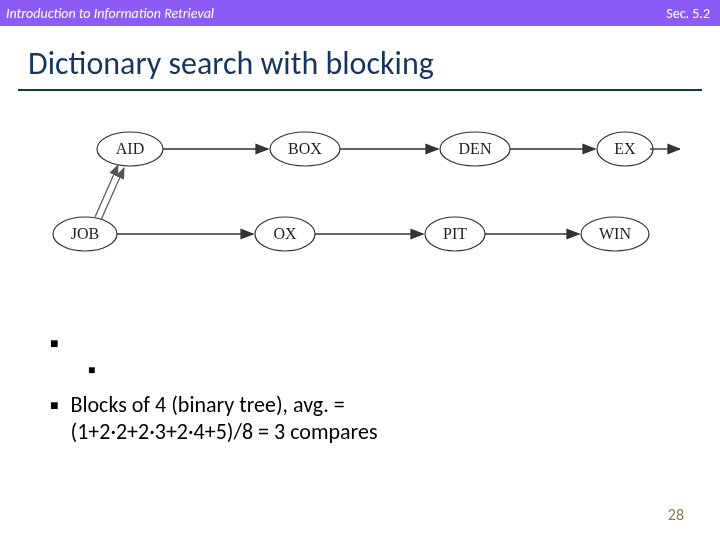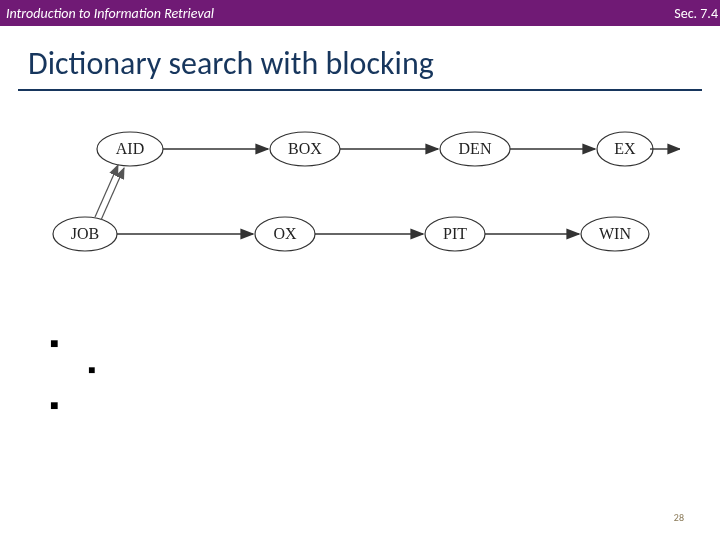--- a/index.html
+++ b/index.html
@@ -7,25 +7,25 @@
     width: 720px;
     height: 540px;
     background: #fff;
     font-family: Calibri, "Segoe UI", Arial, sans-serif;
     position: relative;
     overflow: hidden;
   }
   .header {
     width: 100%;
     height: 26px;
-    background: #701a75;
+    background: #8b5cf6;
     display: flex;
     justify-content: space-between;
     align-items: center;
-    padding: 0 2px 0 6px;
+    padding: 0 10px 0 6px;
     gap: 36px;
   }
   .header-left {
     color: #fff;
     font-style: italic;
     font-size: 14px;
   }
   .header-right {
     color: #fff;
     font-size: 14px;
@@ -73,31 +73,31 @@
   }
   .bullets .b2 .sq {
     font-size: 12px;
     margin-right: 10px;
     margin-top: 5px;
   }
   .pagenum {
     position: absolute;
     right: 36px;
     bottom: 16px;
-    font-size: 10px;
+    font-size: 16px;
     color: #8a7a58;
     margin-top: 45px;
   }
 </style>
 </head>
 <body>
 
 <div class="header">
   <span class="header-left">Introduction to Information Retrieval</span>
-  <span class="header-right">Sec. 7.4</span>
+  <span class="header-right">Sec. 5.2</span>
 </div>
 
 <div class="title">Dictionary search with blocking</div>
 <hr class="title-rule">
 
 <div class="diagram">
   <svg width="640" height="180" viewBox="0 0 640 180">
     <defs>
       <marker id="arr" markerWidth="10" markerHeight="8" refX="9" refY="4" orient="auto">
         <path d="M0,0 L10,4 L0,8 Z" fill="#333"></path>
@@ -154,16 +154,20 @@
 
 <div class="bullets">
   <div class="b1">
     <span class="sq">■</span>
   </div>
   <div class="b2">
     <span class="sq">■</span>
   </div>
   <div class="b1">
     <span class="sq">■</span>
+    <span>
+      <span>Blocks of 4 (binary tree), avg. =</span><br>
+      <span>(1+2·2+2·3+2·4+5)/8 = 3 compares</span>
+    </span>
   </div>
 </div>
 
 <div class="pagenum">28</div>
 
 </body></html>

